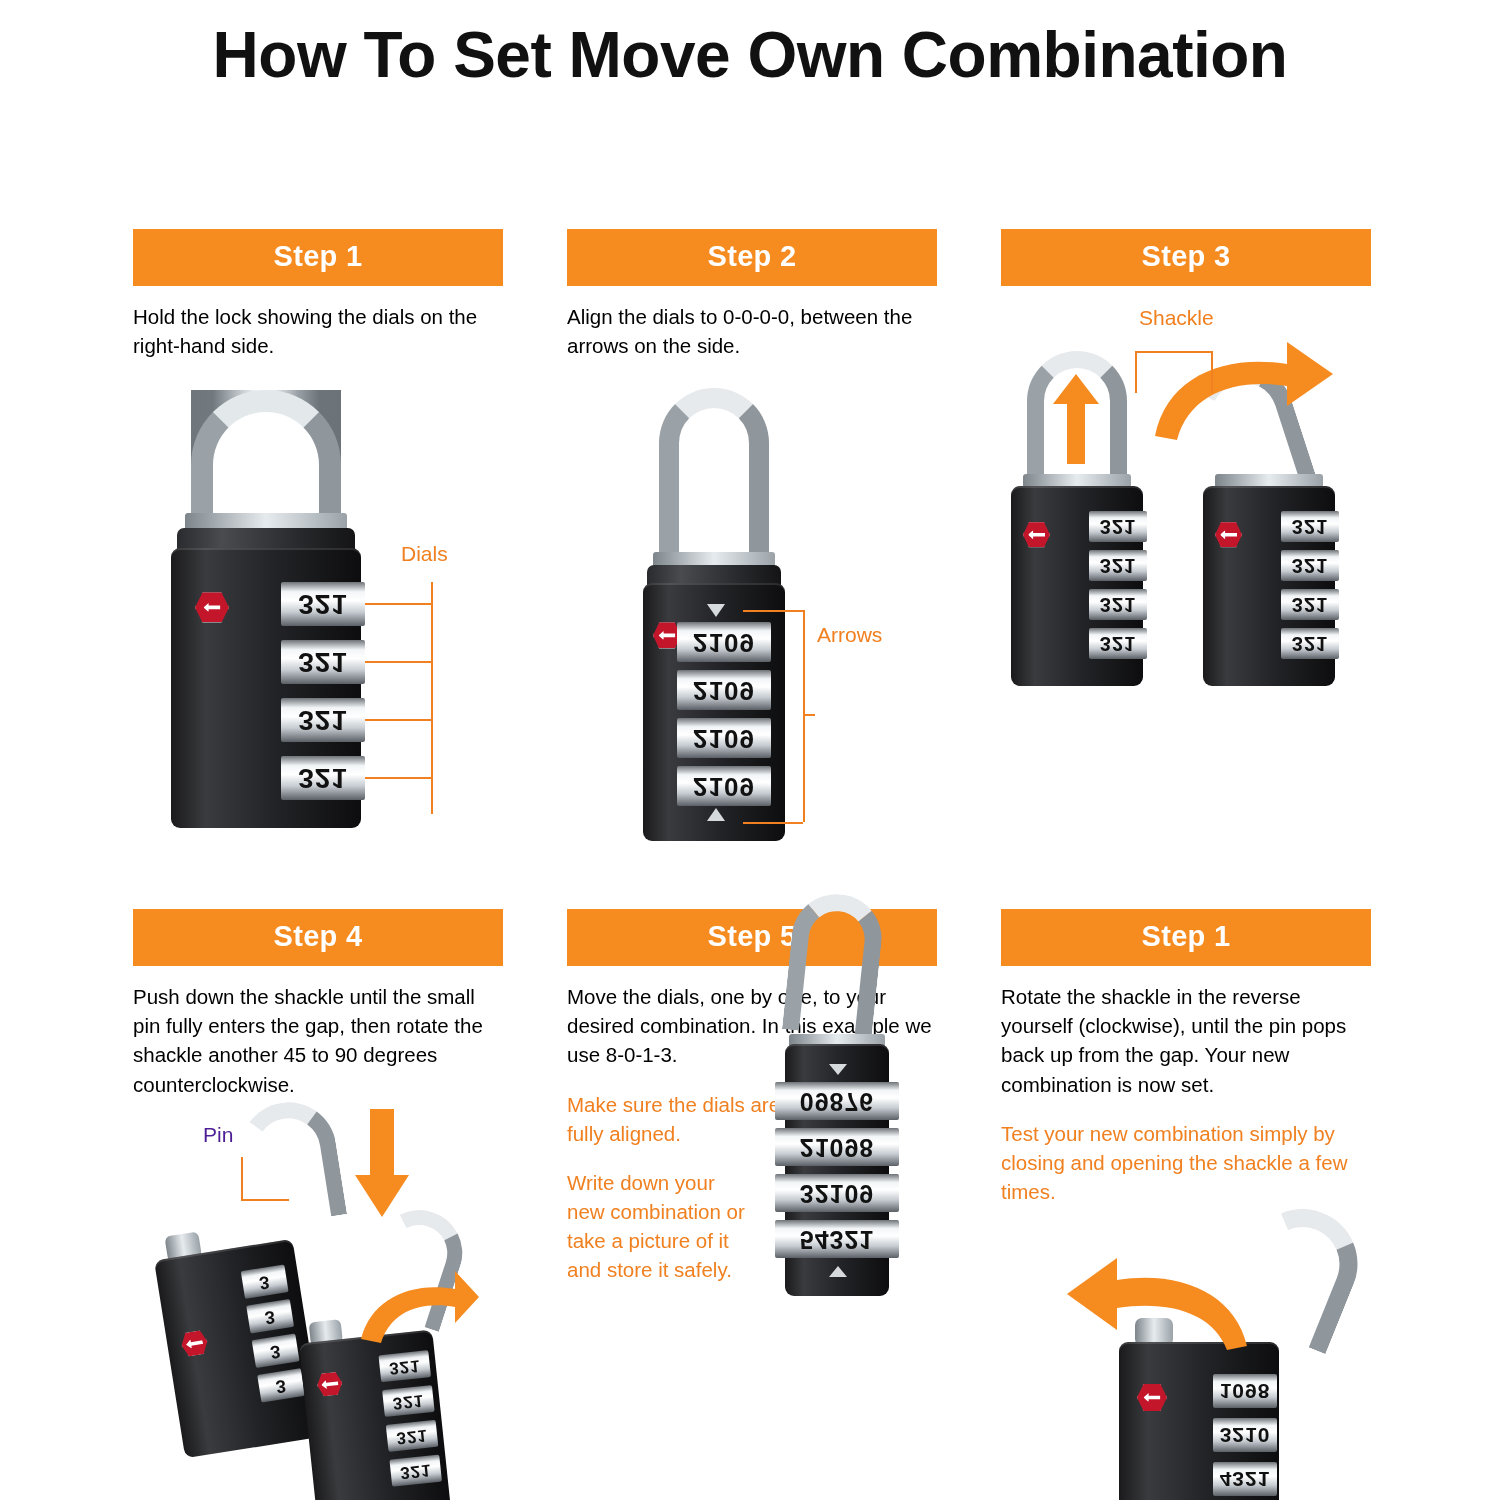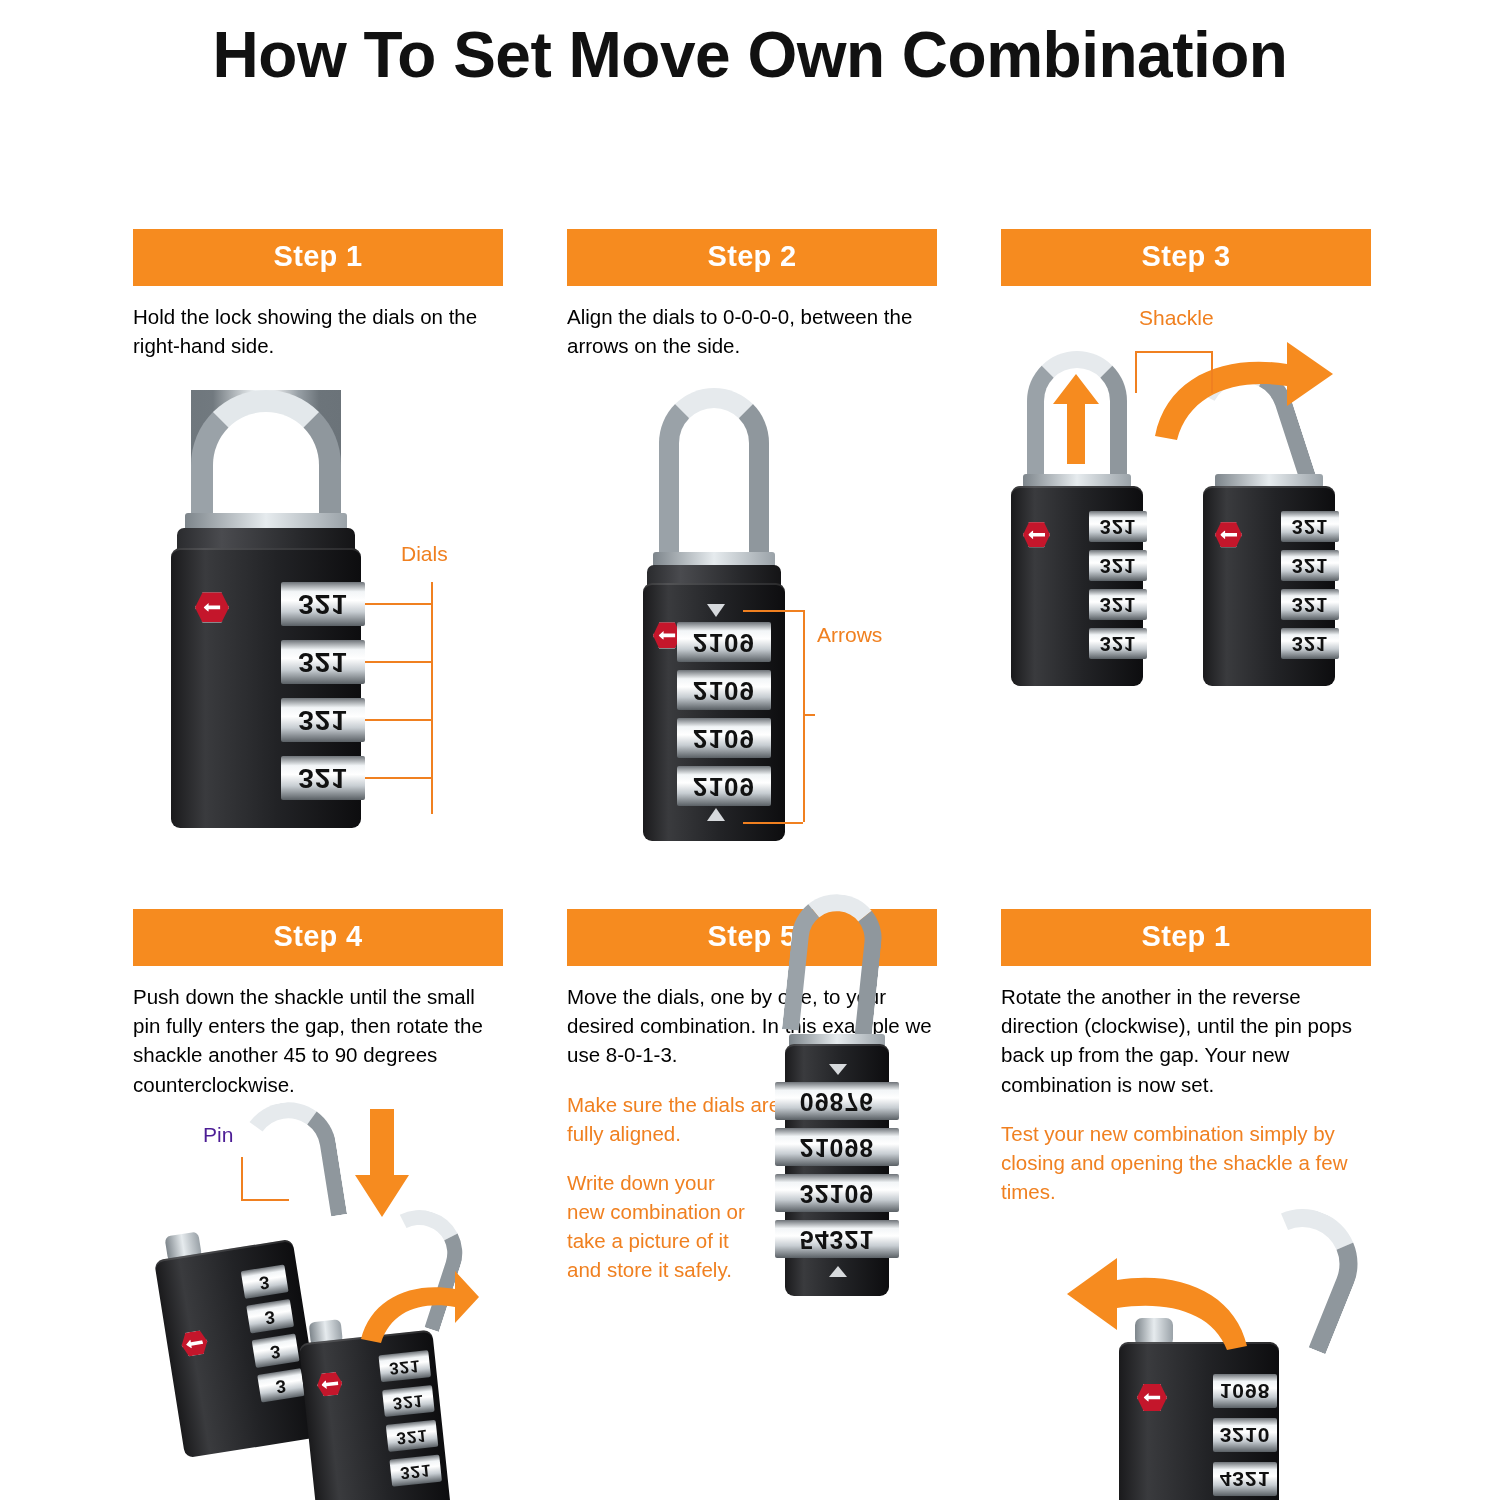--- a/index.html
+++ b/index.html
@@ -402,21 +402,21 @@
             <div class="dial" style="width:124px;height:38px;font-size:25px;">
                 <span>54321</span>
               </div>
           </div>
         </div>
       </div>
     </div>
 
     <div class="col col3" style="top:820px;">
       <div class="step-banner">Step 1</div>
-      <div class="step-text">Rotate the another in the reverse direction (clockwise), until the pin pops back up from the gap. Your new combination is now set.</div>
+      <div class="step-text">Rotate the shackle in the reverse yourself (clockwise), until the pin pops back up from the gap. Your new combination is now set.</div>
       <div class="step-note">Test your new combination simply by closing and opening the shackle a few times.</div>
 
       <div class="art" style="height:300px;">
         <div style="position:absolute; left:100px; top:40px;">
           <div class="shackle-solid" style="left:116px; top:-40px; width:110px; height:130px; border-width:18px;
                       border-color:#c3c9ce; border-radius:55px 55px 0 0;
                       border-left-color:transparent; border-top-color:#e6eaed; border-right-color:#8f979d;
                       transform: rotate(22deg); transform-origin: 80% 100%;"></div>
           <div class="collar" style="left:34px; top:62px; width:38px; height:28px; border-radius:7px;"></div>
           <div class="body" style="left:18px; top:86px; width:160px; height:224px;"></div>

